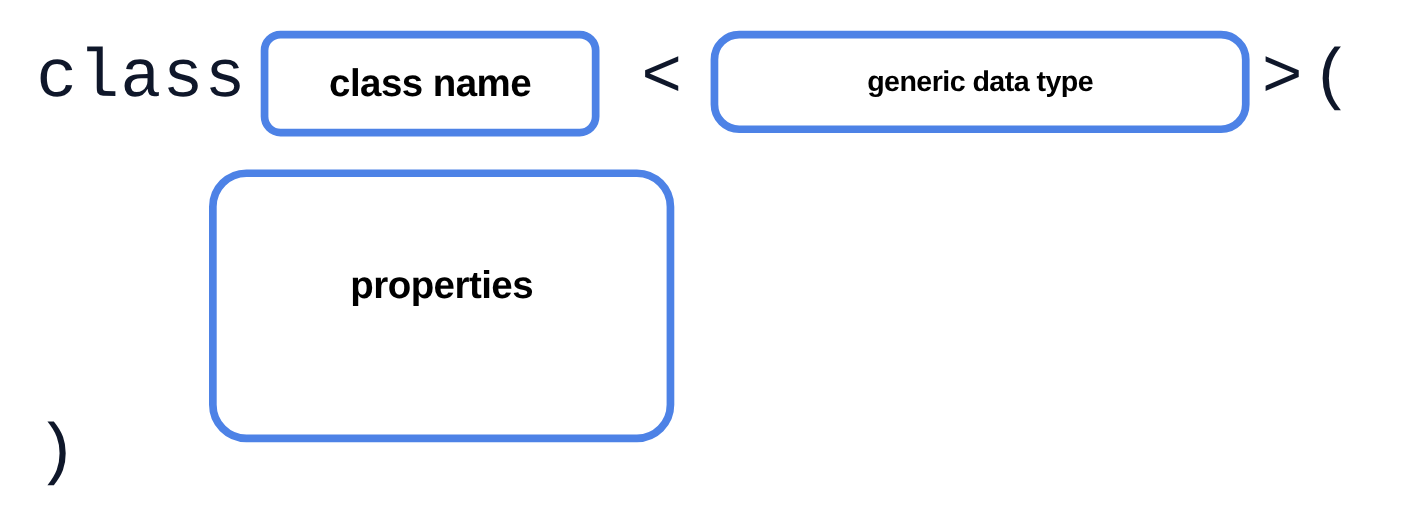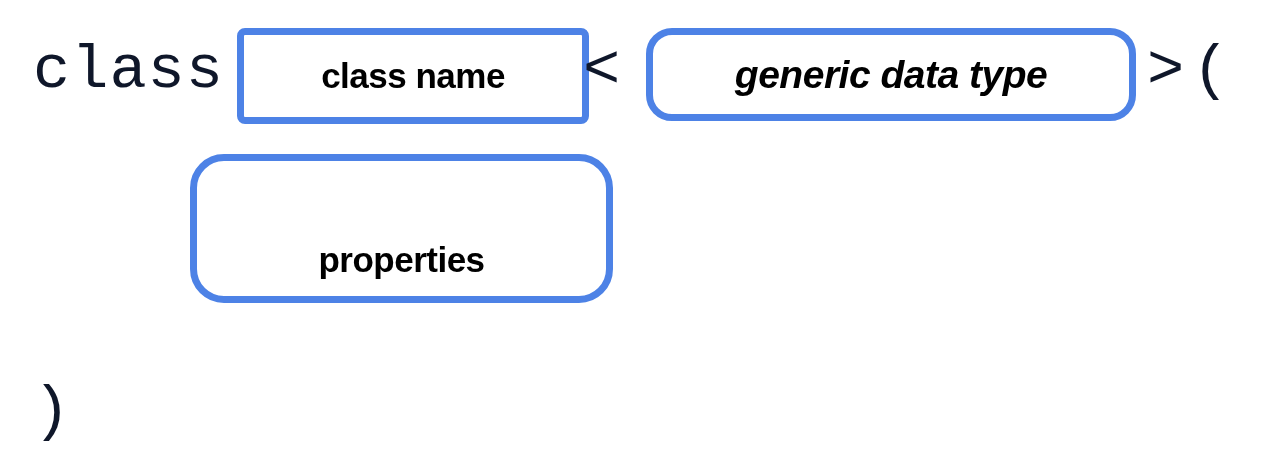--- a/index.html
+++ b/index.html
@@ -67,42 +67,42 @@
     font-family: "Liberation Sans", sans-serif;
     font-weight: 700;
     color: #000000;
     white-space: nowrap;
     letter-spacing: -0.5px;
   }
 
   #pill-class-name {
     left: 237px;
     top: 28px;
-    width: 352px;
+    width: 308px;
     height: 96px;
     border-width: 7px;
-    border-radius: 8px;
+    border-radius: 18px;
   }
   #pill-class-name .pill-label { font-size: 35px; }
 
   #pill-generic-type {
     left: 646px;
     top: 28px;
     width: 490px;
     height: 93px;
     border-width: 7px;
     border-radius: 26px;
   }
-  #pill-generic-type .pill-label { font-size: 39px; font-style: italic; }
+  #pill-generic-type .pill-label { font-size: 26px; }
 
   #pill-properties {
     left: 190px;
     top: 154px;
     width: 423px;
-    height: 149px;
+    height: 248px;
     border-width: 7px;
     border-radius: 34px;
     align-items: flex-start;
     padding-top: 79px;
   }
   #pill-properties .pill-label { font-size: 35px; }
 </style>
 </head>
 <body>
 

